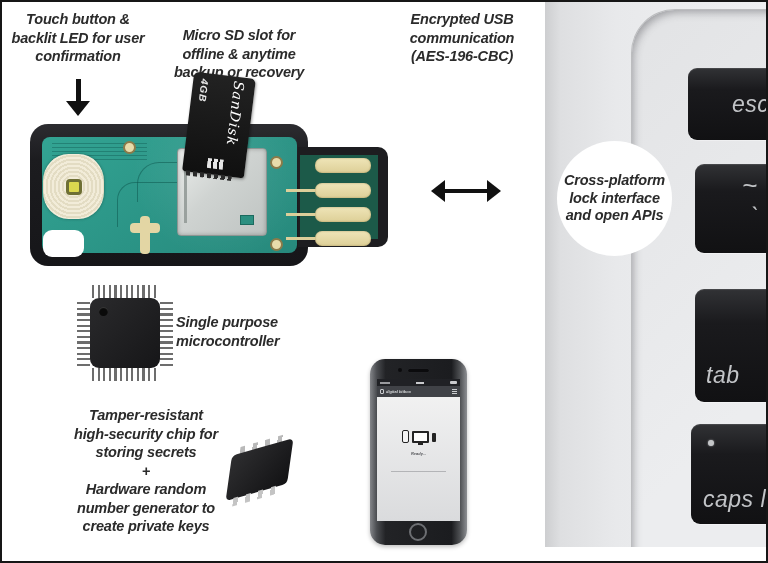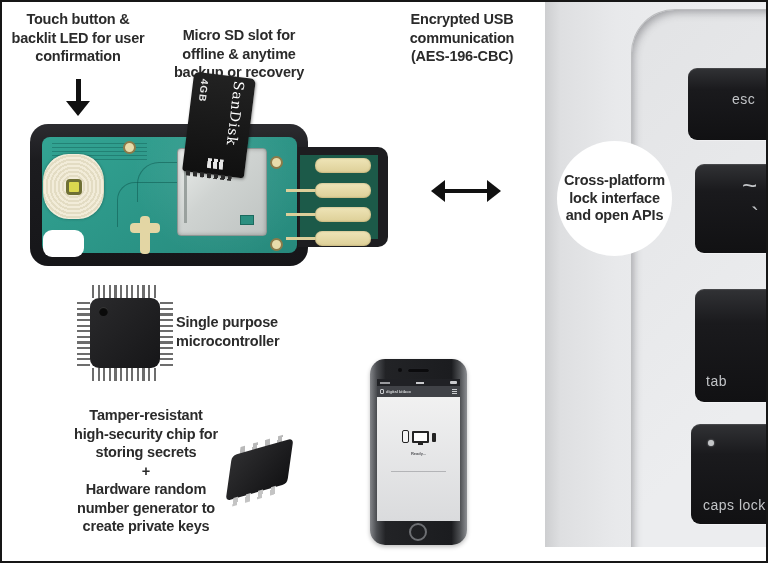--- a/index.html
+++ b/index.html
@@ -1,20 +1,20 @@
 <!DOCTYPE html>
 <html><head>
 <meta charset="utf-8">
 <style>
   * { margin:0; padding:0; box-sizing:border-box; }
   html,body { width:768px; height:563px; background:#fff; }
   body { font-family:"Liberation Sans", sans-serif; }
   .frame {
     position:relative; width:768px; height:563px; background:#fff;
-    border:2px solid #161616; overflow:hidden;
+    border:2px solid #161616; overflow:hidden;font-style:italic;
   }
   
   .lbl {
     position:absolute; white-space:pre-line; text-align:center;
     font-size:14.5px; line-height:1.28; font-weight:600; color:#2b2b2b;
     letter-spacing:-0.2px;
   }
   .lbl-touch { left:0px;   top:8px;  width:152px; }
   .lbl-sd    { left:158px; top:24px;  width:158px; }
   .lbl-usb   { left:396px; top:8px;  width:128px; }
@@ -140,21 +140,21 @@
   .laptop { position:absolute; left:543px; top:0; width:221px; height:545px; overflow:hidden;
     background:linear-gradient(90deg,#cdced0 0%,#dedfe1 7%,#e8e9eb 32%,#eff0f2 100%); }
   .kb-recess { position:absolute; left:86px; top:7px; width:420px; height:720px;
     border-top-left-radius:44px;
     background:linear-gradient(135deg,#e2e3e5,#ecedef 45%);
     border-top:1px solid #bcbdbf; border-left:1px solid #bcbdbf;
     box-shadow:inset 5px 6px 9px -4px rgba(70,70,78,.45); }
   .key { position:absolute; border-radius:9px; color:#c2c4c7;
     background:linear-gradient(180deg,#313235,#1a1a1d 30%,#111113);
     box-shadow:0 1px 1px rgba(255,255,255,.4), inset 0 1px 1px rgba(255,255,255,.12); }
-  .key .klabel { position:absolute; font-size:14px; letter-spacing:.5px; }
+  .key .klabel { position:absolute; font-size:23px; letter-spacing:.5px; }
   .key-esc   { left:143px; top:66px;  width:145px; height:72px; }
   .key-esc .klabel { left:44px; top:23px; }
   .key-tilde { left:150px; top:162px; width:140px; height:89px; }
   .key-tilde .t1 { position:absolute; left:47px; top:6px;  font-size:26px; }
   .key-tilde .t2 { position:absolute; left:56px; top:38px; font-size:24px; }
   .key-tab   { left:150px; top:287px; width:140px; height:113px; }
   .key-tab .klabel { left:11px; bottom:13px; }
   .key-caps  { left:146px; top:422px; width:145px; height:100px; }
   .key-caps .klabel { left:12px; bottom:11px; }
   .key-caps .kled { position:absolute; left:17px; top:16px; width:6px; height:6px; border-radius:50%;

